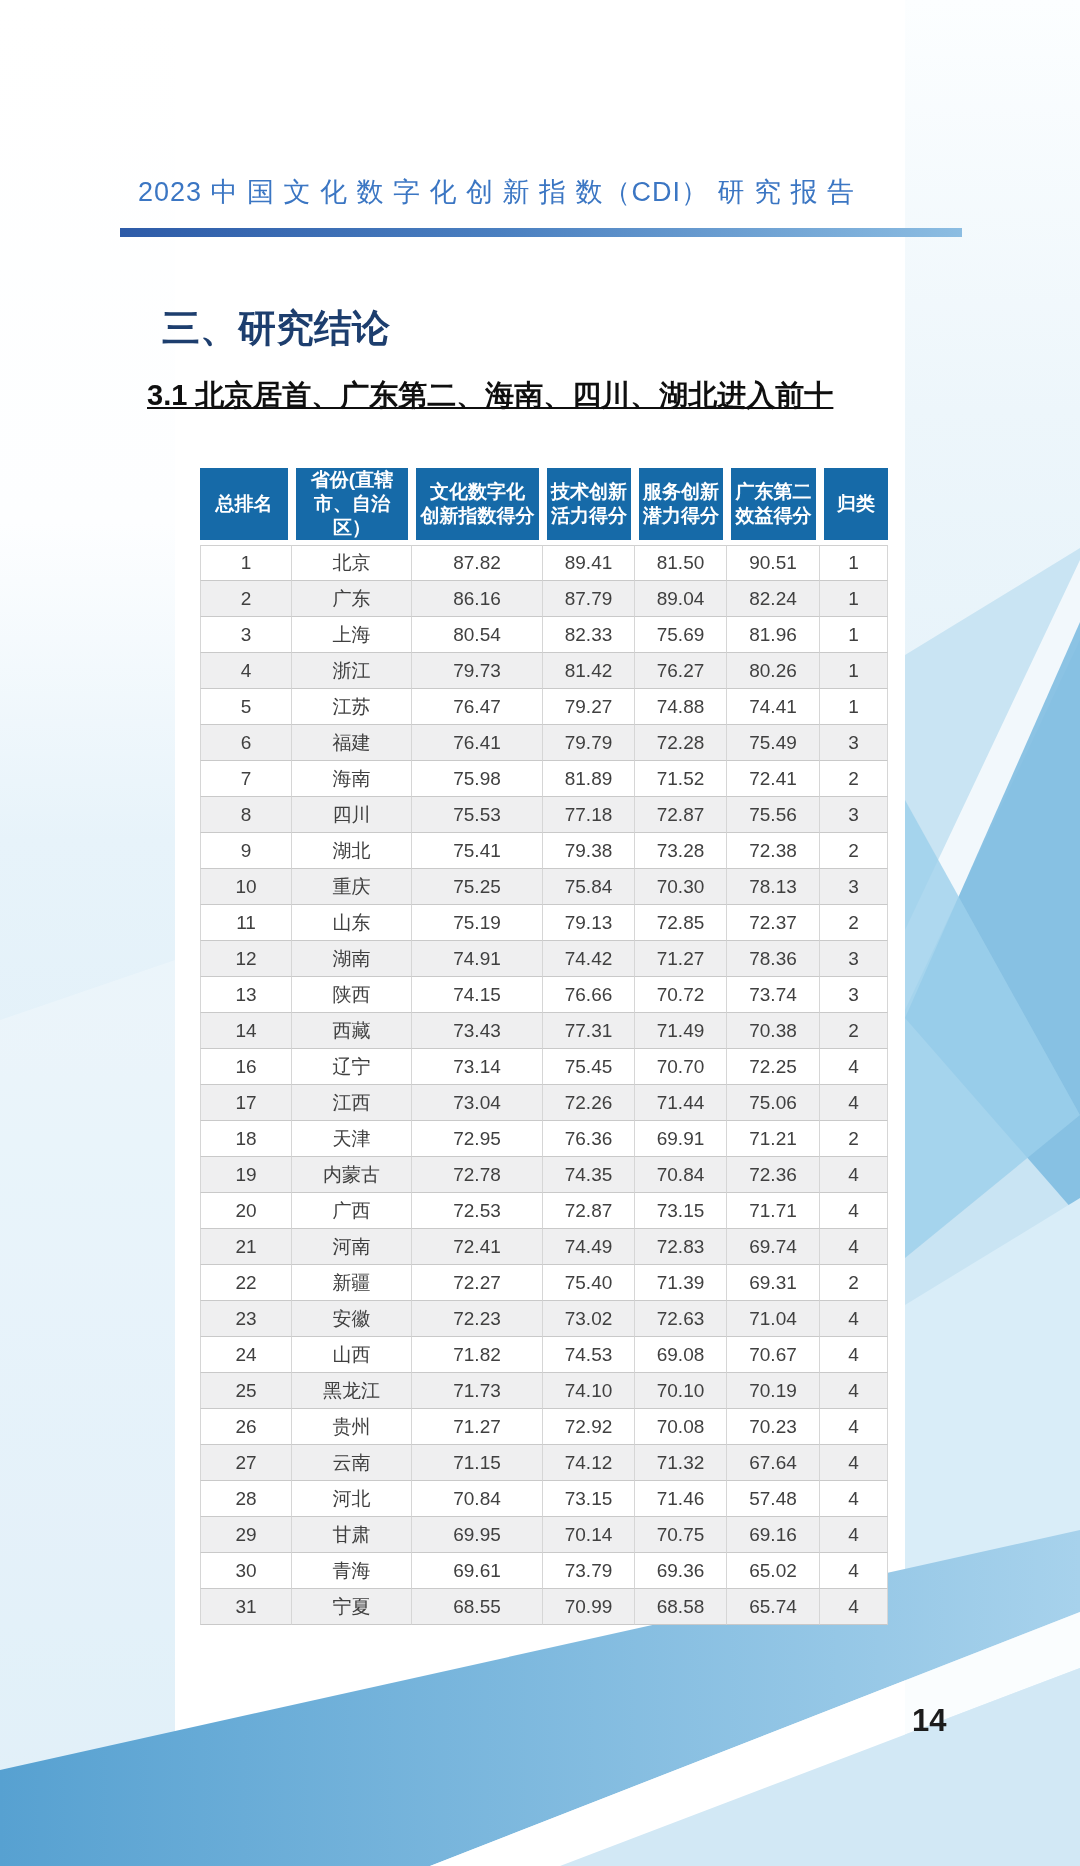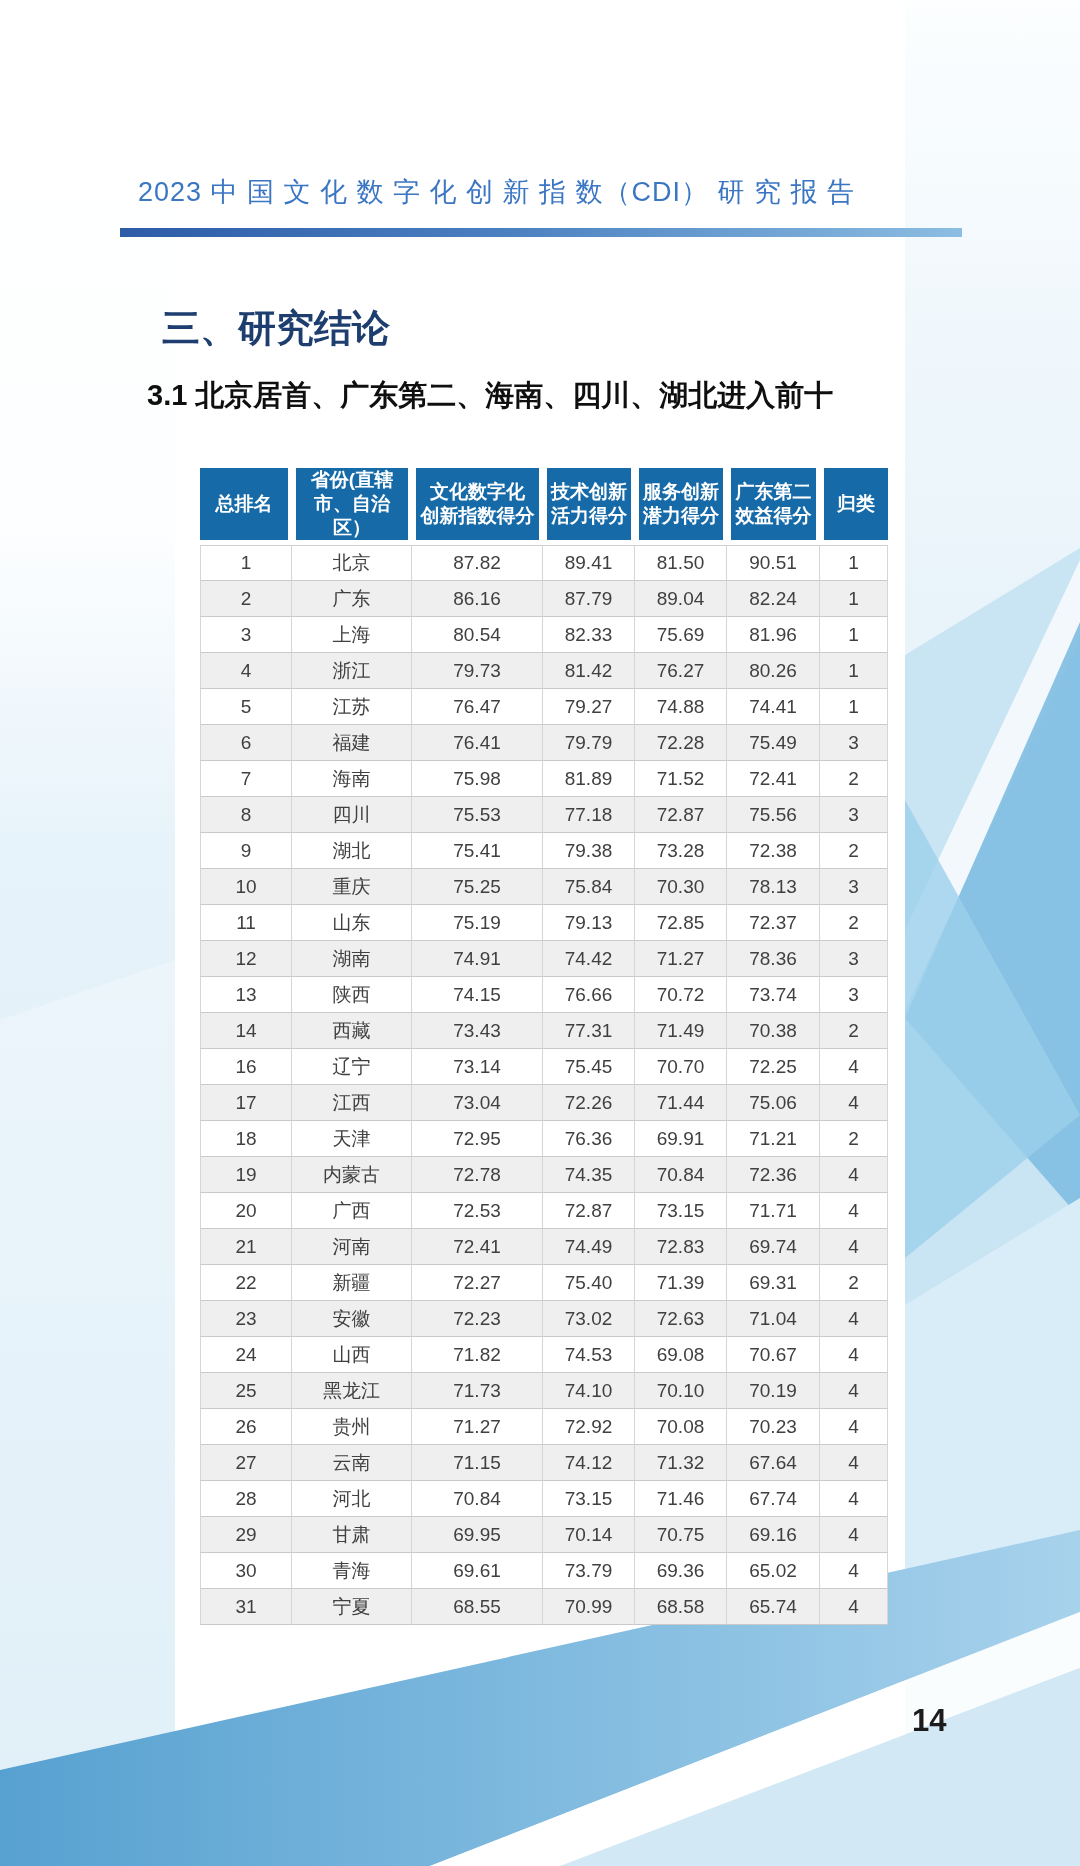--- a/index.html
+++ b/index.html
@@ -20,21 +20,21 @@
     position:absolute; left:120px; top:228px; z-index:2;
     width:842px; height:9px;
     background:linear-gradient(90deg,#2d5ba8 0%,#4a7fc0 45%,#8cbde2 100%);
   }
   .section-title {
     position:absolute; left:162px; top:303px; z-index:2;
     font-size:38px; font-weight:bold; color:#1d3e6e; white-space:nowrap;
   }
   .subsection-title {
     position:absolute; left:147px; top:376px; z-index:2;
-    font-size:29px; font-weight:bold; color:#0f0f0f; white-space:nowrap;
+    font-size:29px; font-weight:bold; color:#0f0f0f; white-space:nowrap;text-decoration:underline;
   }
 
   table.rank-table {
     position:absolute; left:200px; top:468px; z-index:2;
     width:688px; table-layout:fixed;
     border-collapse:separate; border-spacing:0;
   }
   .c0{width:92px}.c1{width:120px}.c2{width:131px}.c3{width:92px}.c4{width:92px}.c5{width:93px}.c6{width:68px}
   .rank-table th {
     background:#166aa8; color:#ffffff; font-weight:bold;
@@ -348,21 +348,21 @@
         <td>71.32</td>
         <td>67.64</td>
         <td>4</td>
       </tr>
       <tr>
         <td>28</td>
         <td>河北</td>
         <td>70.84</td>
         <td>73.15</td>
         <td>71.46</td>
-        <td>67.74</td>
+        <td>57.48</td>
         <td>4</td>
       </tr>
       <tr>
         <td>29</td>
         <td>甘肃</td>
         <td>69.95</td>
         <td>70.14</td>
         <td>70.75</td>
         <td>69.16</td>
         <td>4</td>

